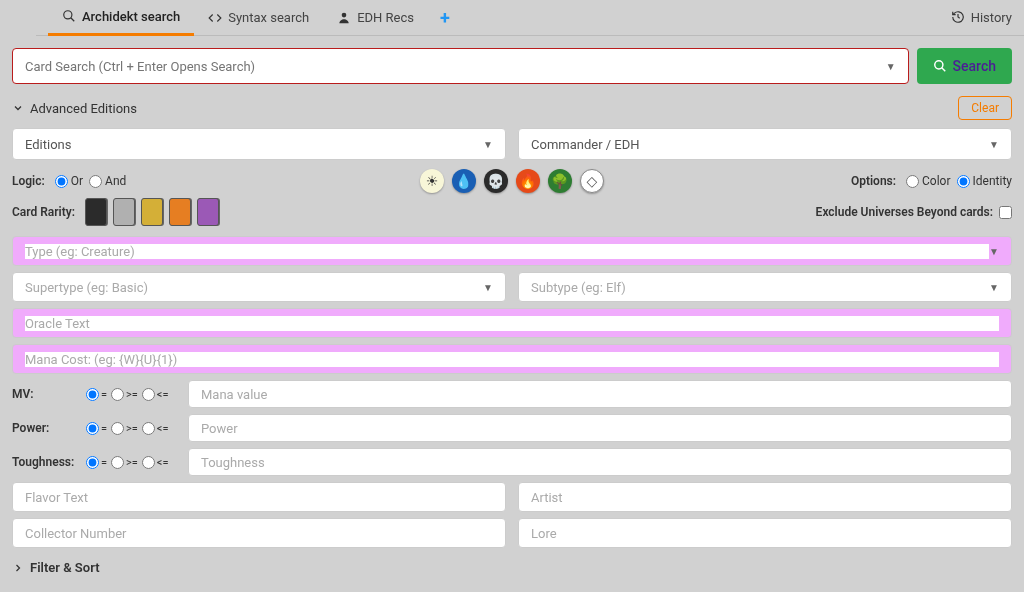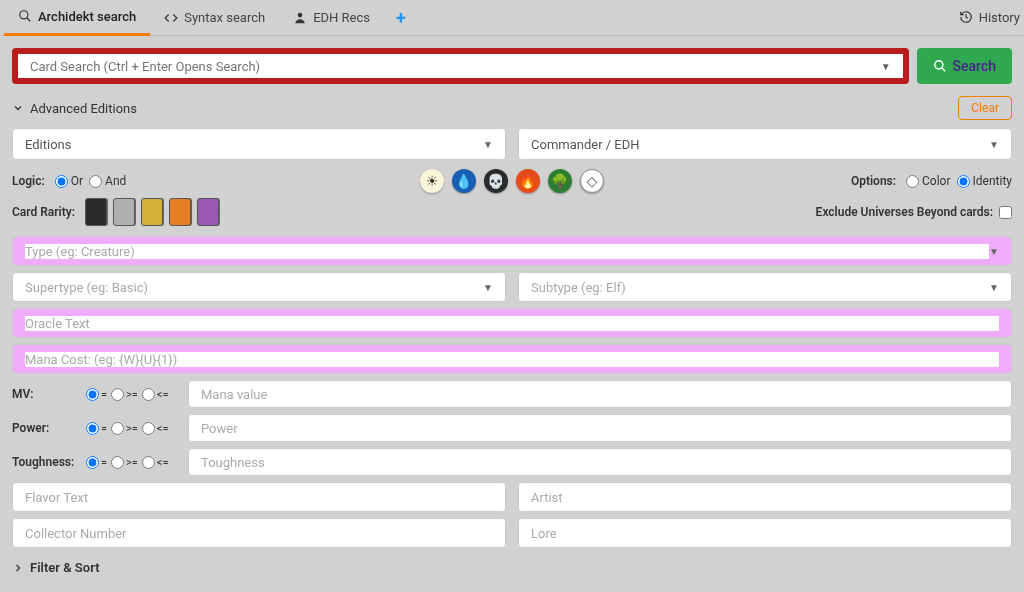--- a/index.html
+++ b/index.html
@@ -1,25 +1,25 @@
 <!DOCTYPE html>
 <html><head>
 <meta charset="utf-8">
 <style>
 * { box-sizing: border-box; margin: 0; padding: 0; font-family: -apple-system, BlinkMacSystemFont, "Segoe UI", Roboto, sans-serif; }
 body { background: #d1d1d1; width: 1024px; height: 592px; overflow: hidden; font-size: 13px; color: #333; }
 
-.tabs { display: flex; align-items: center; padding: 0 4px; height: 36px; border-bottom: 1px solid #bbb; }
+.tabs { display: flex; align-items: center; padding: 0 12px; height: 36px; border-bottom: 1px solid #bbb; margin-left: 36px; }
 .tab { display: flex; align-items: center; gap: 6px; padding: 0 14px; height: 36px; cursor: pointer; font-size: 13px; color: #444; }
 .tab.active { border-bottom: 3px solid #f57c00; color: #222; font-weight: 500; }
 .tab-add { color: #2196f3; font-weight: bold; font-size: 18px; padding: 0 12px; cursor: pointer; }
 .history { margin-left: auto; display: flex; align-items: flex-start; gap: 6px; cursor: pointer; color: #444; }
 
 .search-row { display: flex; gap: 8px; padding: 12px 12px 8px; }
-.search-input-wrap { flex: 1; background: #fff; border: 6px solid #b91c1c; border-radius: 4px; display: flex; align-items: center; padding: 0 12px; height: 36px; }
+.search-input-wrap { flex: 1; background: #fff; border: 1px solid #b91c1c; border-radius: 4px; display: flex; align-items: center; padding: 0 12px; height: 36px; }
 .search-input-wrap input { flex: 1; border: none; outline: none; font-size: 13px; }
 .dropdown-caret { font-size: 10px; color: #666; }
 .search-btn { background: #2fa84f; color: #4c1d95; border: none; border-radius: 4px; padding: 0 16px; height: 36px; font-size: 14px; font-weight: 500; display: flex; align-items: center; gap: 6px; cursor: pointer; }
 
 .adv-row { display: flex; align-items: center; padding: 4px 12px 8px; }
 .adv-toggle { display: flex; align-items: center; gap: 6px; cursor: pointer; font-size: 13px; color: #333; }
 .clear-btn { margin-left: auto; border: 1px solid #f57c00; color: #f57c00; background: transparent; border-radius: 4px; padding: 4px 12px; font-size: 12px; cursor: pointer; }
 
 .two-col { display: flex; gap: 12px; padding: 0 12px 10px; }
 .select-box { flex: 1; background: #fff; border: 1px solid #ccc; border-radius: 4px; height: 32px; display: flex; align-items: center; padding: 0 12px; font-size: 13px; color: #555; }

